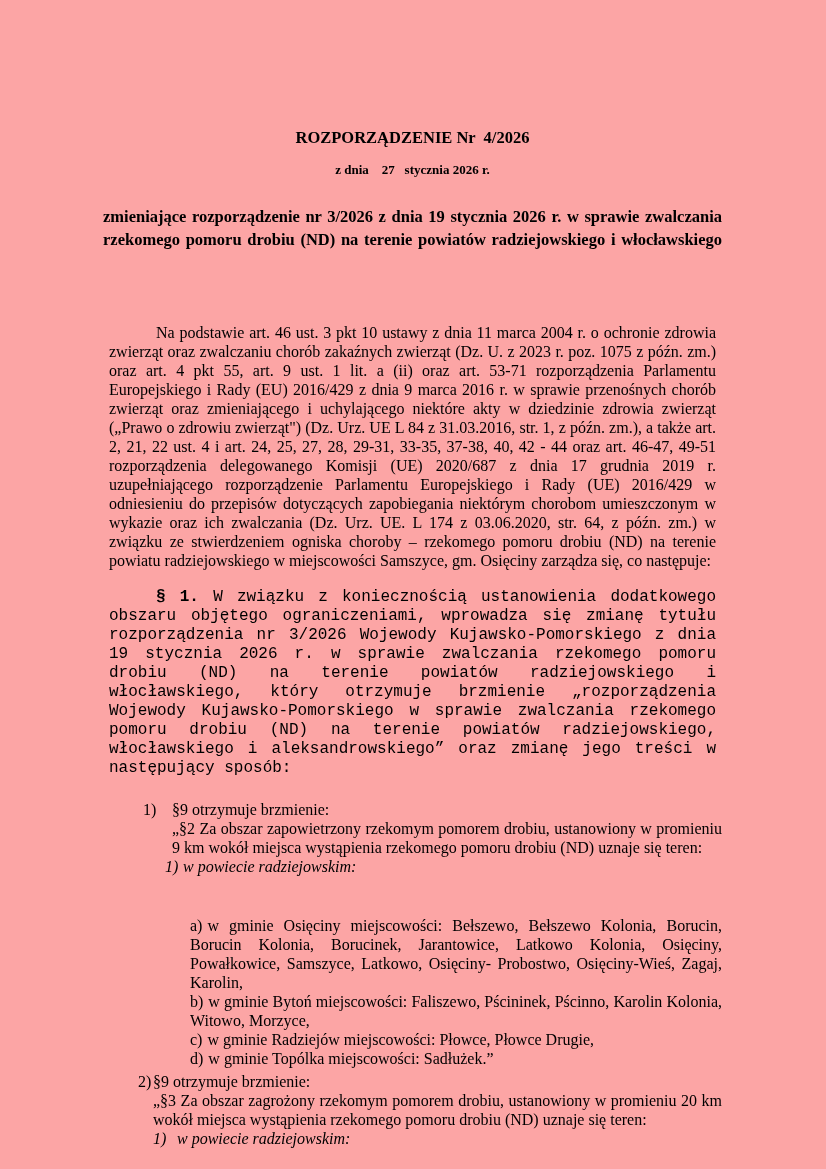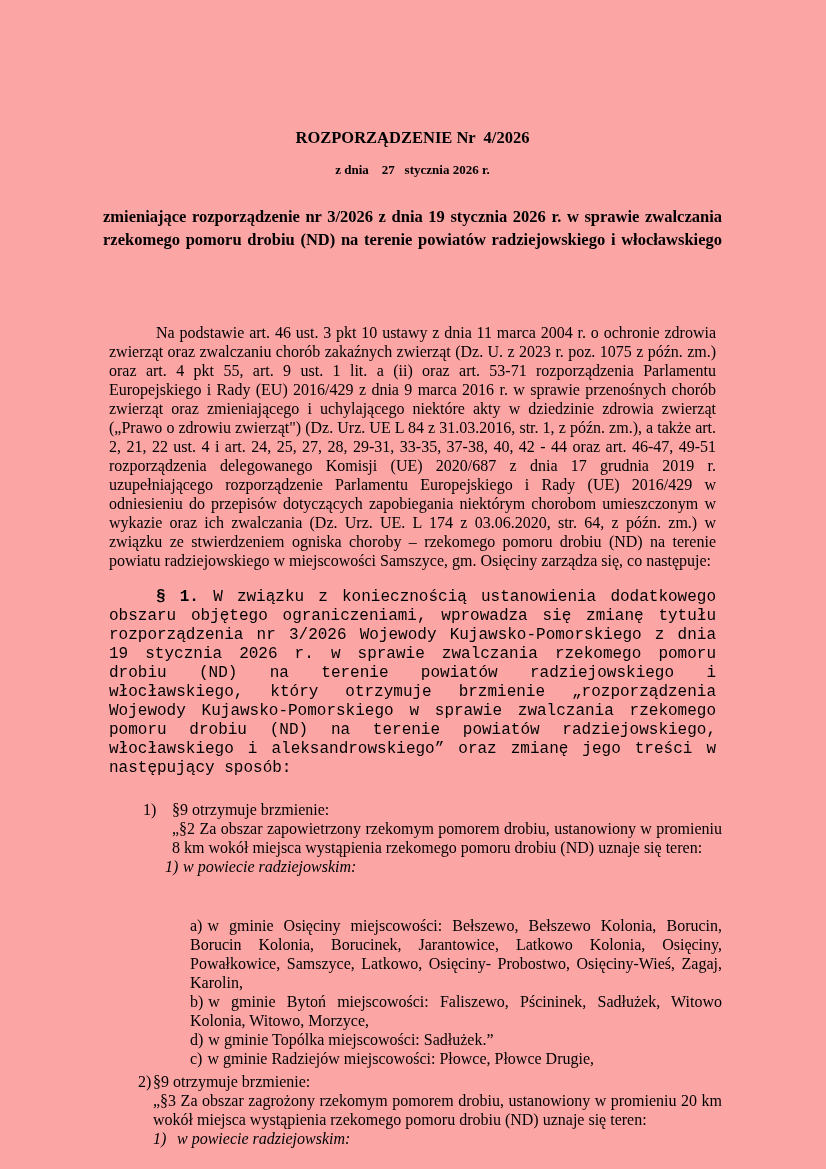--- a/index.html
+++ b/index.html
@@ -91,27 +91,27 @@
     <div class="para legal-basis">Na podstawie art. 46 ust. 3 pkt 10 ustawy z dnia 11 marca 2004 r. o ochronie zdrowia zwierząt oraz zwalczaniu chorób zakaźnych zwierząt (Dz. U. z 2023 r. poz. 1075 z późn. zm.) oraz art. 4 pkt 55, art. 9 ust. 1 lit. a (ii) oraz art. 53-71 rozporządzenia Parlamentu Europejskiego i Rady (EU) 2016/429 z dnia 9 marca 2016 r. w sprawie przenośnych chorób zwierząt oraz zmieniającego i uchylającego niektóre akty w dziedzinie zdrowia zwierząt („Prawo o zdrowiu zwierząt") (Dz. Urz. UE L 84 z 31.03.2016, str. 1, z późn. zm.), a także art. 2, 21, 22 ust. 4 i art. 24, 25, 27, 28, 29-31, 33-35, 37-38, 40, 42 - 44 oraz art. 46-47, 49-51 rozporządzenia delegowanego Komisji (UE) 2020/687 z dnia 17 grudnia 2019 r. uzupełniającego rozporządzenie Parlamentu Europejskiego i Rady (UE) 2016/429 w odniesieniu do przepisów dotyczących zapobiegania niektórym chorobom umieszczonym w wykazie oraz ich zwalczania (Dz. Urz. UE. L 174 z 03.06.2020, str. 64, z późn. zm.) w związku ze stwierdzeniem  ogniska choroby – rzekomego pomoru drobiu (ND) na terenie powiatu radziejowskiego w miejscowości Samszyce, gm. Osięciny  zarządza się, co następuje:</div>
 
     <div class="para section-1"><span class="bold">§  1.</span><span> W związku z koniecznością ustanowienia dodatkowego obszaru objętego ograniczeniami, wprowadza się zmianę tytułu rozporządzenia nr 3/2026 Wojewody Kujawsko-Pomorskiego  z dnia 19 stycznia 2026 r. w sprawie zwalczania rzekomego pomoru drobiu (ND) na terenie powiatów radziejowskiego i włocławskiego, który otrzymuje brzmienie „rozporządzenia Wojewody Kujawsko-Pomorskiego w sprawie zwalczania rzekomego pomoru drobiu (ND) na terenie powiatów radziejowskiego, włocławskiego i aleksandrowskiego” oraz zmianę jego treści w następujący sposób:</span></div>
 
     <div class="amendments">
 
       <div class="amendment a1">
         <span class="m1">1)</span>
         <div class="acontent">
           <div>§9 otrzymuje brzmienie:</div>
-          <div class="quote">„§2 Za obszar zapowietrzony  rzekomym pomorem drobiu, ustanowiony w promieniu 8 km wokół miejsca wystąpienia rzekomego pomoru drobiu (ND) uznaje się teren:</div>
+          <div class="quote">„§2 Za obszar zapowietrzony  rzekomym pomorem drobiu, ustanowiony w promieniu 9 km wokół miejsca wystąpienia rzekomego pomoru drobiu (ND) uznaje się teren:</div>
           <div class="sub-line"><span class="m2">1)</span><span>w powiecie radziejowskim:</span></div>
           <div class="points">
             <div class="point"><span class="pm">a)</span><span>w gminie Osięciny miejscowości: Bełszewo, Bełszewo Kolonia, Borucin, Borucin Kolonia, Borucinek, Jarantowice, Latkowo Kolonia, Osięciny, Powałkowice, Samszyce, Latkowo, Osięciny- Probostwo, Osięciny-Wieś, Zagaj, Karolin,</span></div>
-            <div class="point"><span class="pm">b)</span><span>w gminie Bytoń  miejscowości: Faliszewo, Pścininek, Sadłużek,  Witowo Kolonia,  Witowo, Morzyce,</span></div>
+            <div class="point"><span class="pm">b)</span><span>w gminie Bytoń  miejscowości: Faliszewo, Pścininek, Pścinno,  Karolin Kolonia,  Witowo, Morzyce,</span></div>
+            <div class="point"><span class="pm">c)</span><span>w gminie Radziejów miejscowości: Płowce, Płowce Drugie,</span></div>
             <div class="point"><span class="pm">d)</span><span>w gminie Topólka miejscowości: Sadłużek.”</span></div>
-            <div class="point"><span class="pm">c)</span><span>w gminie Radziejów miejscowości: Płowce, Płowce Drugie,</span></div>
           </div>
         </div>
       </div>
 
       <div class="amendment a2">
         <span class="m1">2)</span>
         <div class="acontent">
           <div>§9 otrzymuje brzmienie:</div>
           <div class="quote">„§3 Za obszar zagrożony rzekomym pomorem drobiu, ustanowiony w promieniu 20 km  wokół miejsca wystąpienia rzekomego pomoru drobiu (ND) uznaje się teren:</div>
           <div class="sub-line"><span class="m2">1)</span><span>w powiecie radziejowskim:</span></div>

